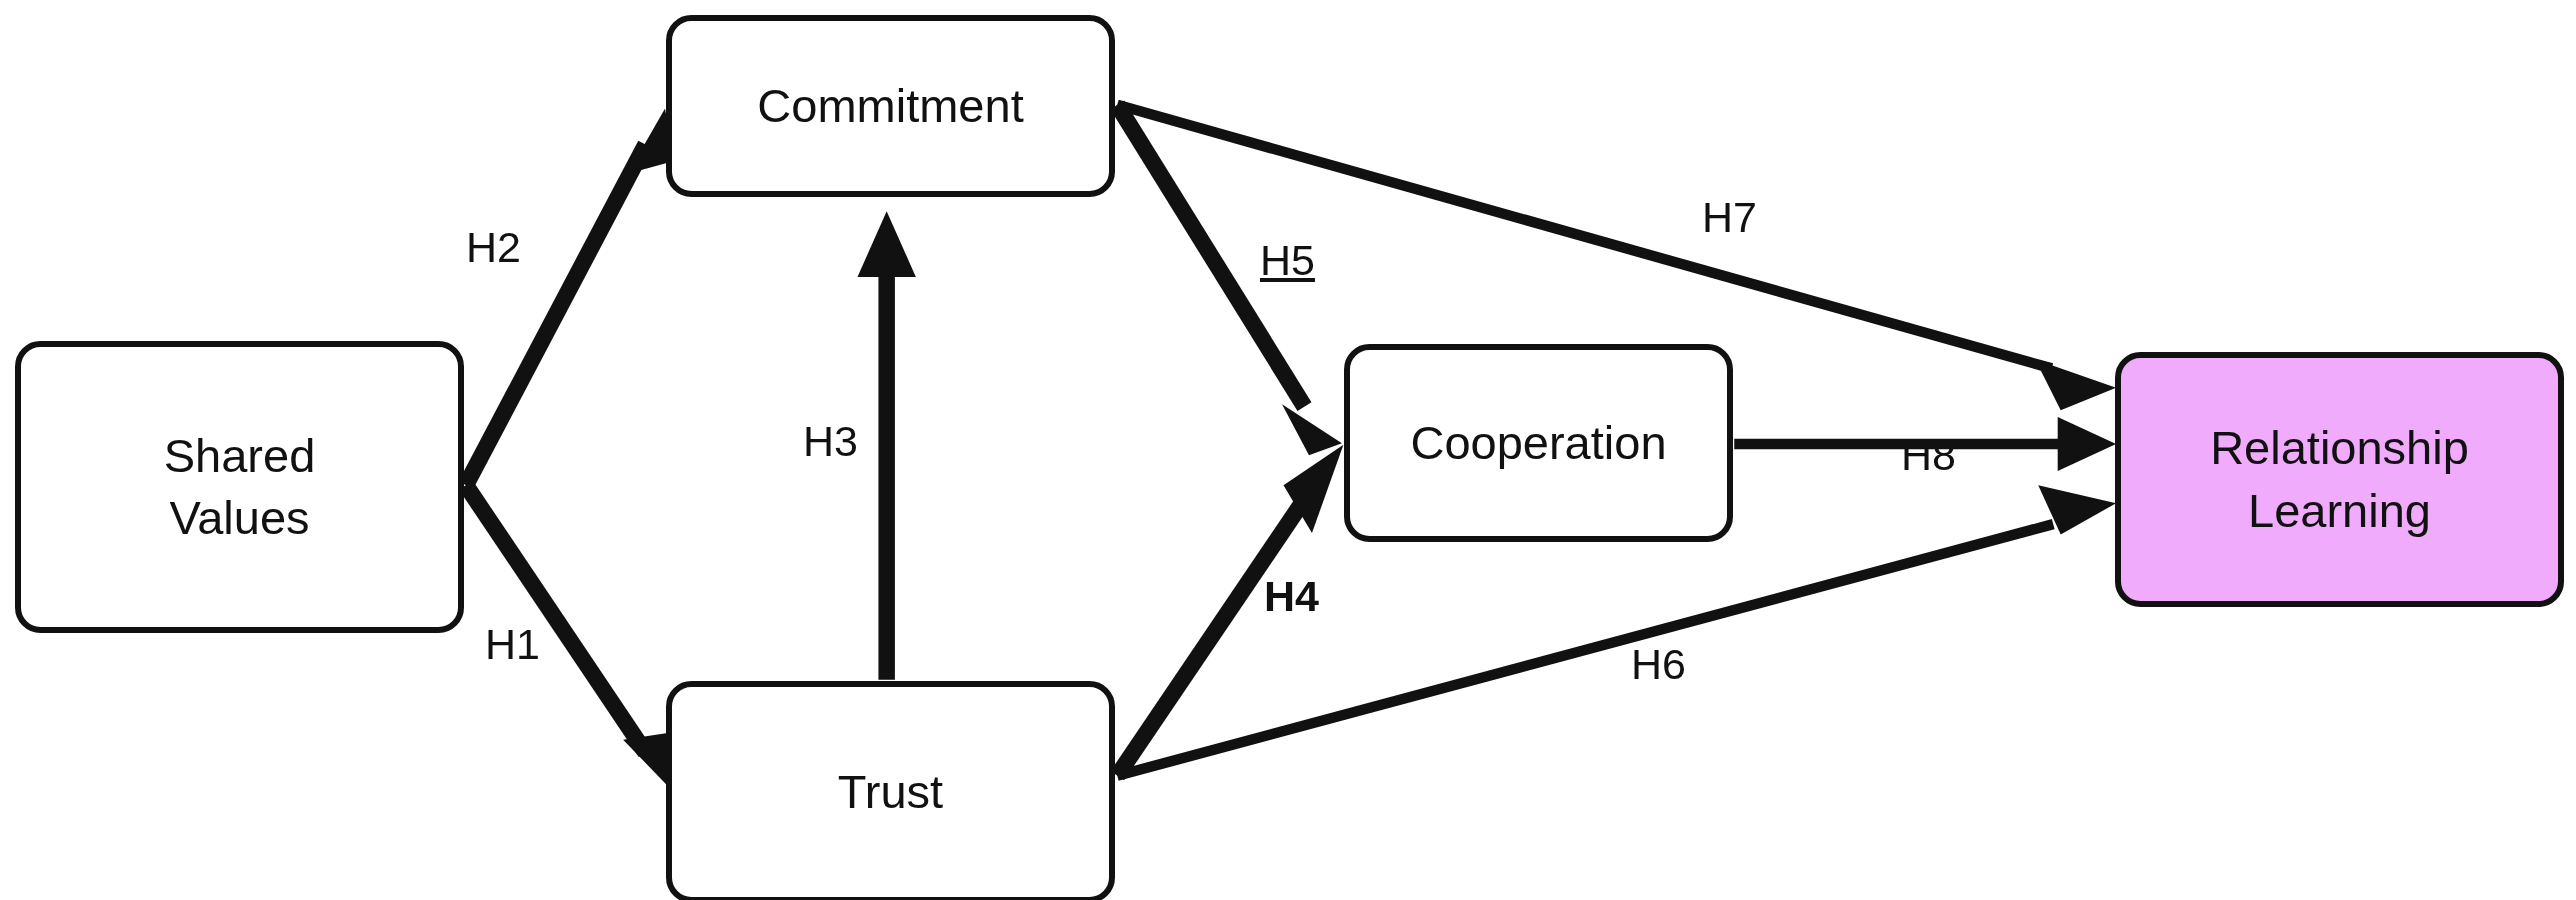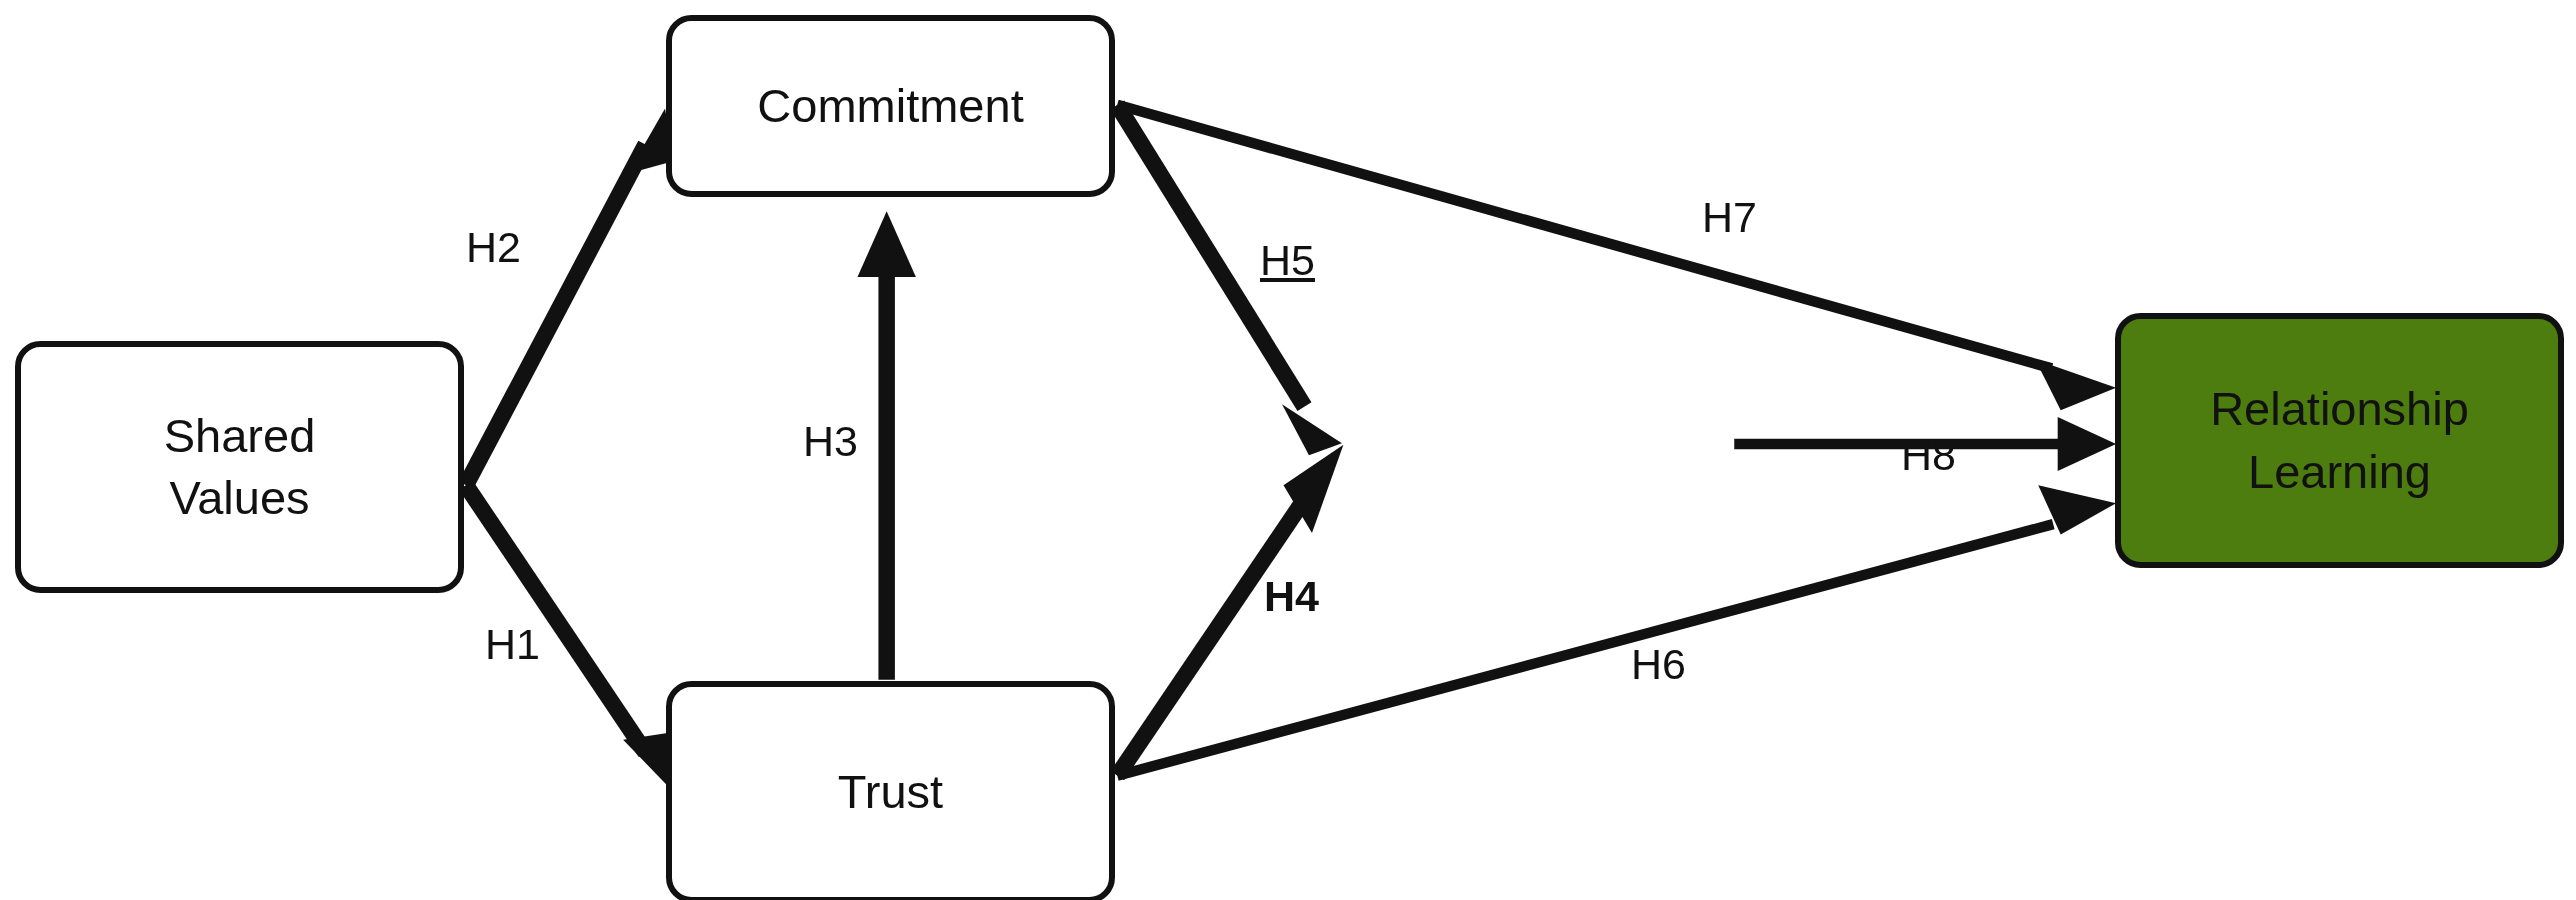--- a/index.html
+++ b/index.html
@@ -30,21 +30,22 @@
     border: 6.7px solid #111111;
     border-radius: 25.5px;
     background: #ffffff;
     display: flex;
     align-items: center;
     justify-content: center;
     text-align: center;
     z-index: 5;
   }
   .node-box.shaded {
-    background: #4d7c0f;
+    background: #f0abfc;
+    margin-top: 39px;
   }
   .node-label {
     font-family: "Liberation Sans", sans-serif;
     font-size: 47px;
     line-height: 1.32;
     color: #111111;
     letter-spacing: 0px;
     white-space: pre-line;
     font-weight: 400;
   }
@@ -100,33 +101,36 @@
       <polygon points="2826,593 2748,557 2748,629" fill="#111111"></polygon>
     </g>
 
     <g>
       <line x1="1492" y1="1036" x2="2742" y2="700" stroke="#111111" stroke-width="14" stroke-linecap="butt"></line>
       <polygon points="2826,672 2722,648 2752,714" fill="#111111"></polygon>
     </g>
 
   </svg>
 
-  <div class="node-box" style="left:15px; top:341px; width:449px; height:252px;">
+  <div class="node-box" style="left:15px; top:341px; width:449px; height:292px;">
     <span class="node-label">Shared
 Values</span>
   </div>
 
   <div class="node-box" style="left:666px; top:15px; width:449px; height:182px;">
     <span class="node-label">Commitment</span>
   </div>
 
   <div class="node-box" style="left:666px; top:681px; width:449px; height:222px;">
     <span class="node-label">Trust</span>
   </div>
 
+  <div class="node-box" style="left:1344px; top:344px; width:389px; height:198px;">
+    <span class="node-label">Cooperation</span>
+  </div>
 
   <div class="node-box shaded" style="left:2115px; top:313px; width:449px; height:255px;">
     <span class="node-label">Relationship
 Learning</span>
   </div>
 
   <div class="hyp-label" style="left:466px; top:223px;text-align:right;">H2</div>
   <div class="hyp-label" style="left:485px; top:620px;">H1</div>
   <div class="hyp-label" style="left:803px; top:417px;">H3</div>
   <div class="hyp-label" style="left:1260px; top:236px;text-decoration:underline;">H5</div>

